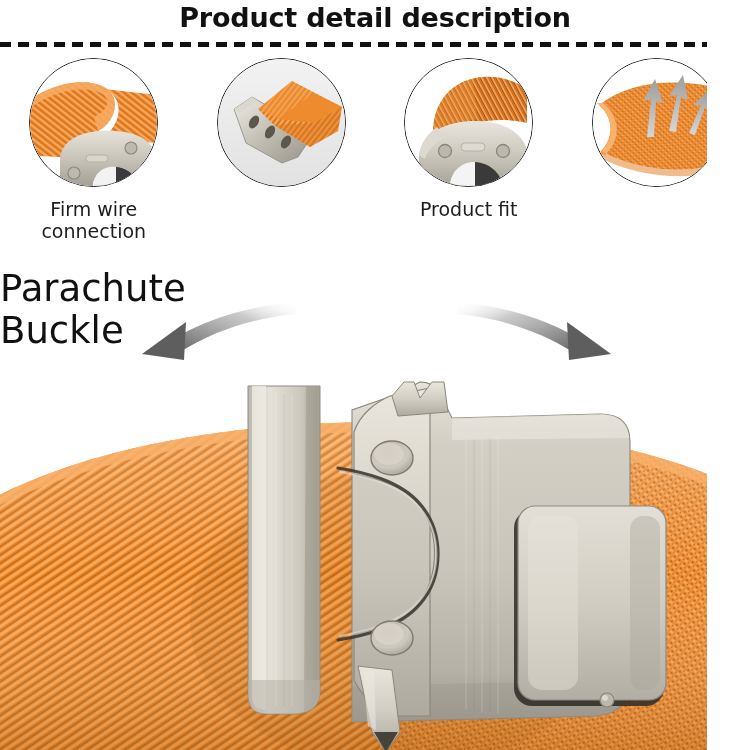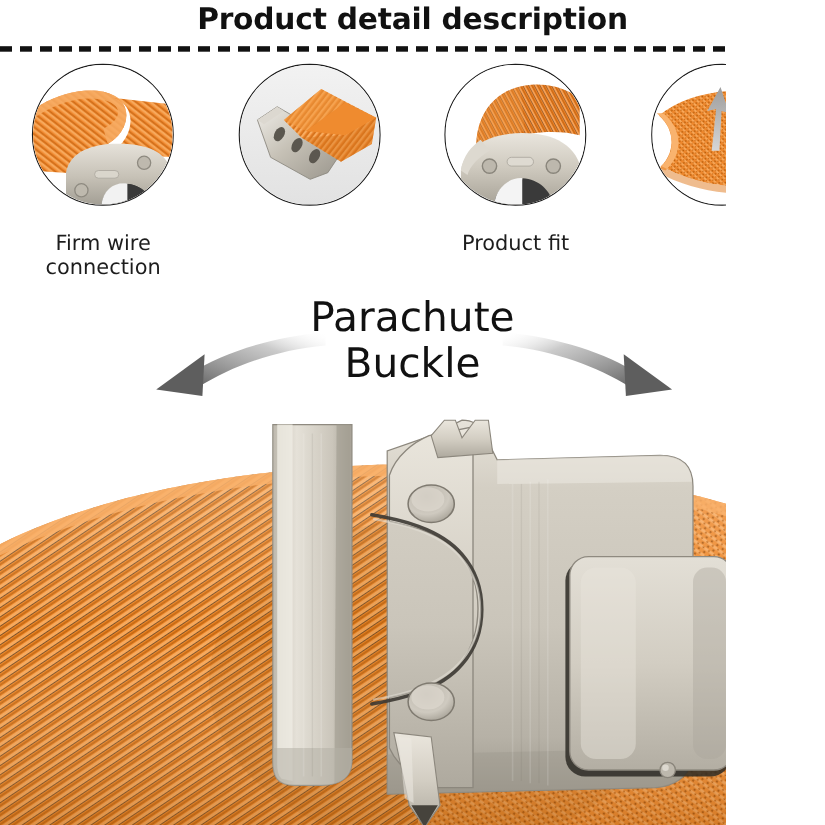--- a/index.html
+++ b/index.html
@@ -9,20 +9,21 @@
   }
   body {
     font-family: "Liberation Sans", sans-serif;
   }
   #page {
     position: relative;
     width: 660px;
     height: 750px;
     background: #ffffff;
     overflow: hidden;
+    padding-left: 47px;
   }
 
   
   #header-title {
     position: absolute;
     top: 2px;
     left: 0;
     width: 750px;
     text-align: center;
     font-size: 27px;
@@ -50,21 +51,20 @@
     left: 0;
     width: 750px;
     height: 200px;
     display: flex;
   }
   .feature-cell {
     flex: 1 1 0;
     display: flex;
     flex-direction: column;
     align-items: center;
-    gap: 12px;
   }
   .feature-circle {
     width: 127px;
     height: 127px;
     border-radius: 50%;
     border: 1.5px solid #1c1c1c;
     overflow: hidden;
     position: relative;
     background: #ffffff;
   }
@@ -78,21 +78,21 @@
     font-family: "DejaVu Sans", sans-serif;
     white-space: pre-line;
   }
 
   
   #buckle-heading {
     position: absolute;
     top: 268px;
     left: 0;
     width: 750px;
-    text-align: center;
+    text-align: left;
     font-size: 37px;
     line-height: 42px;
     color: #111111;
     font-family: "DejaVu Sans", sans-serif;
     white-space: pre-line;
   }
   .swoosh-arrow {
     position: absolute;
     top: 296px;
     width: 170px;

